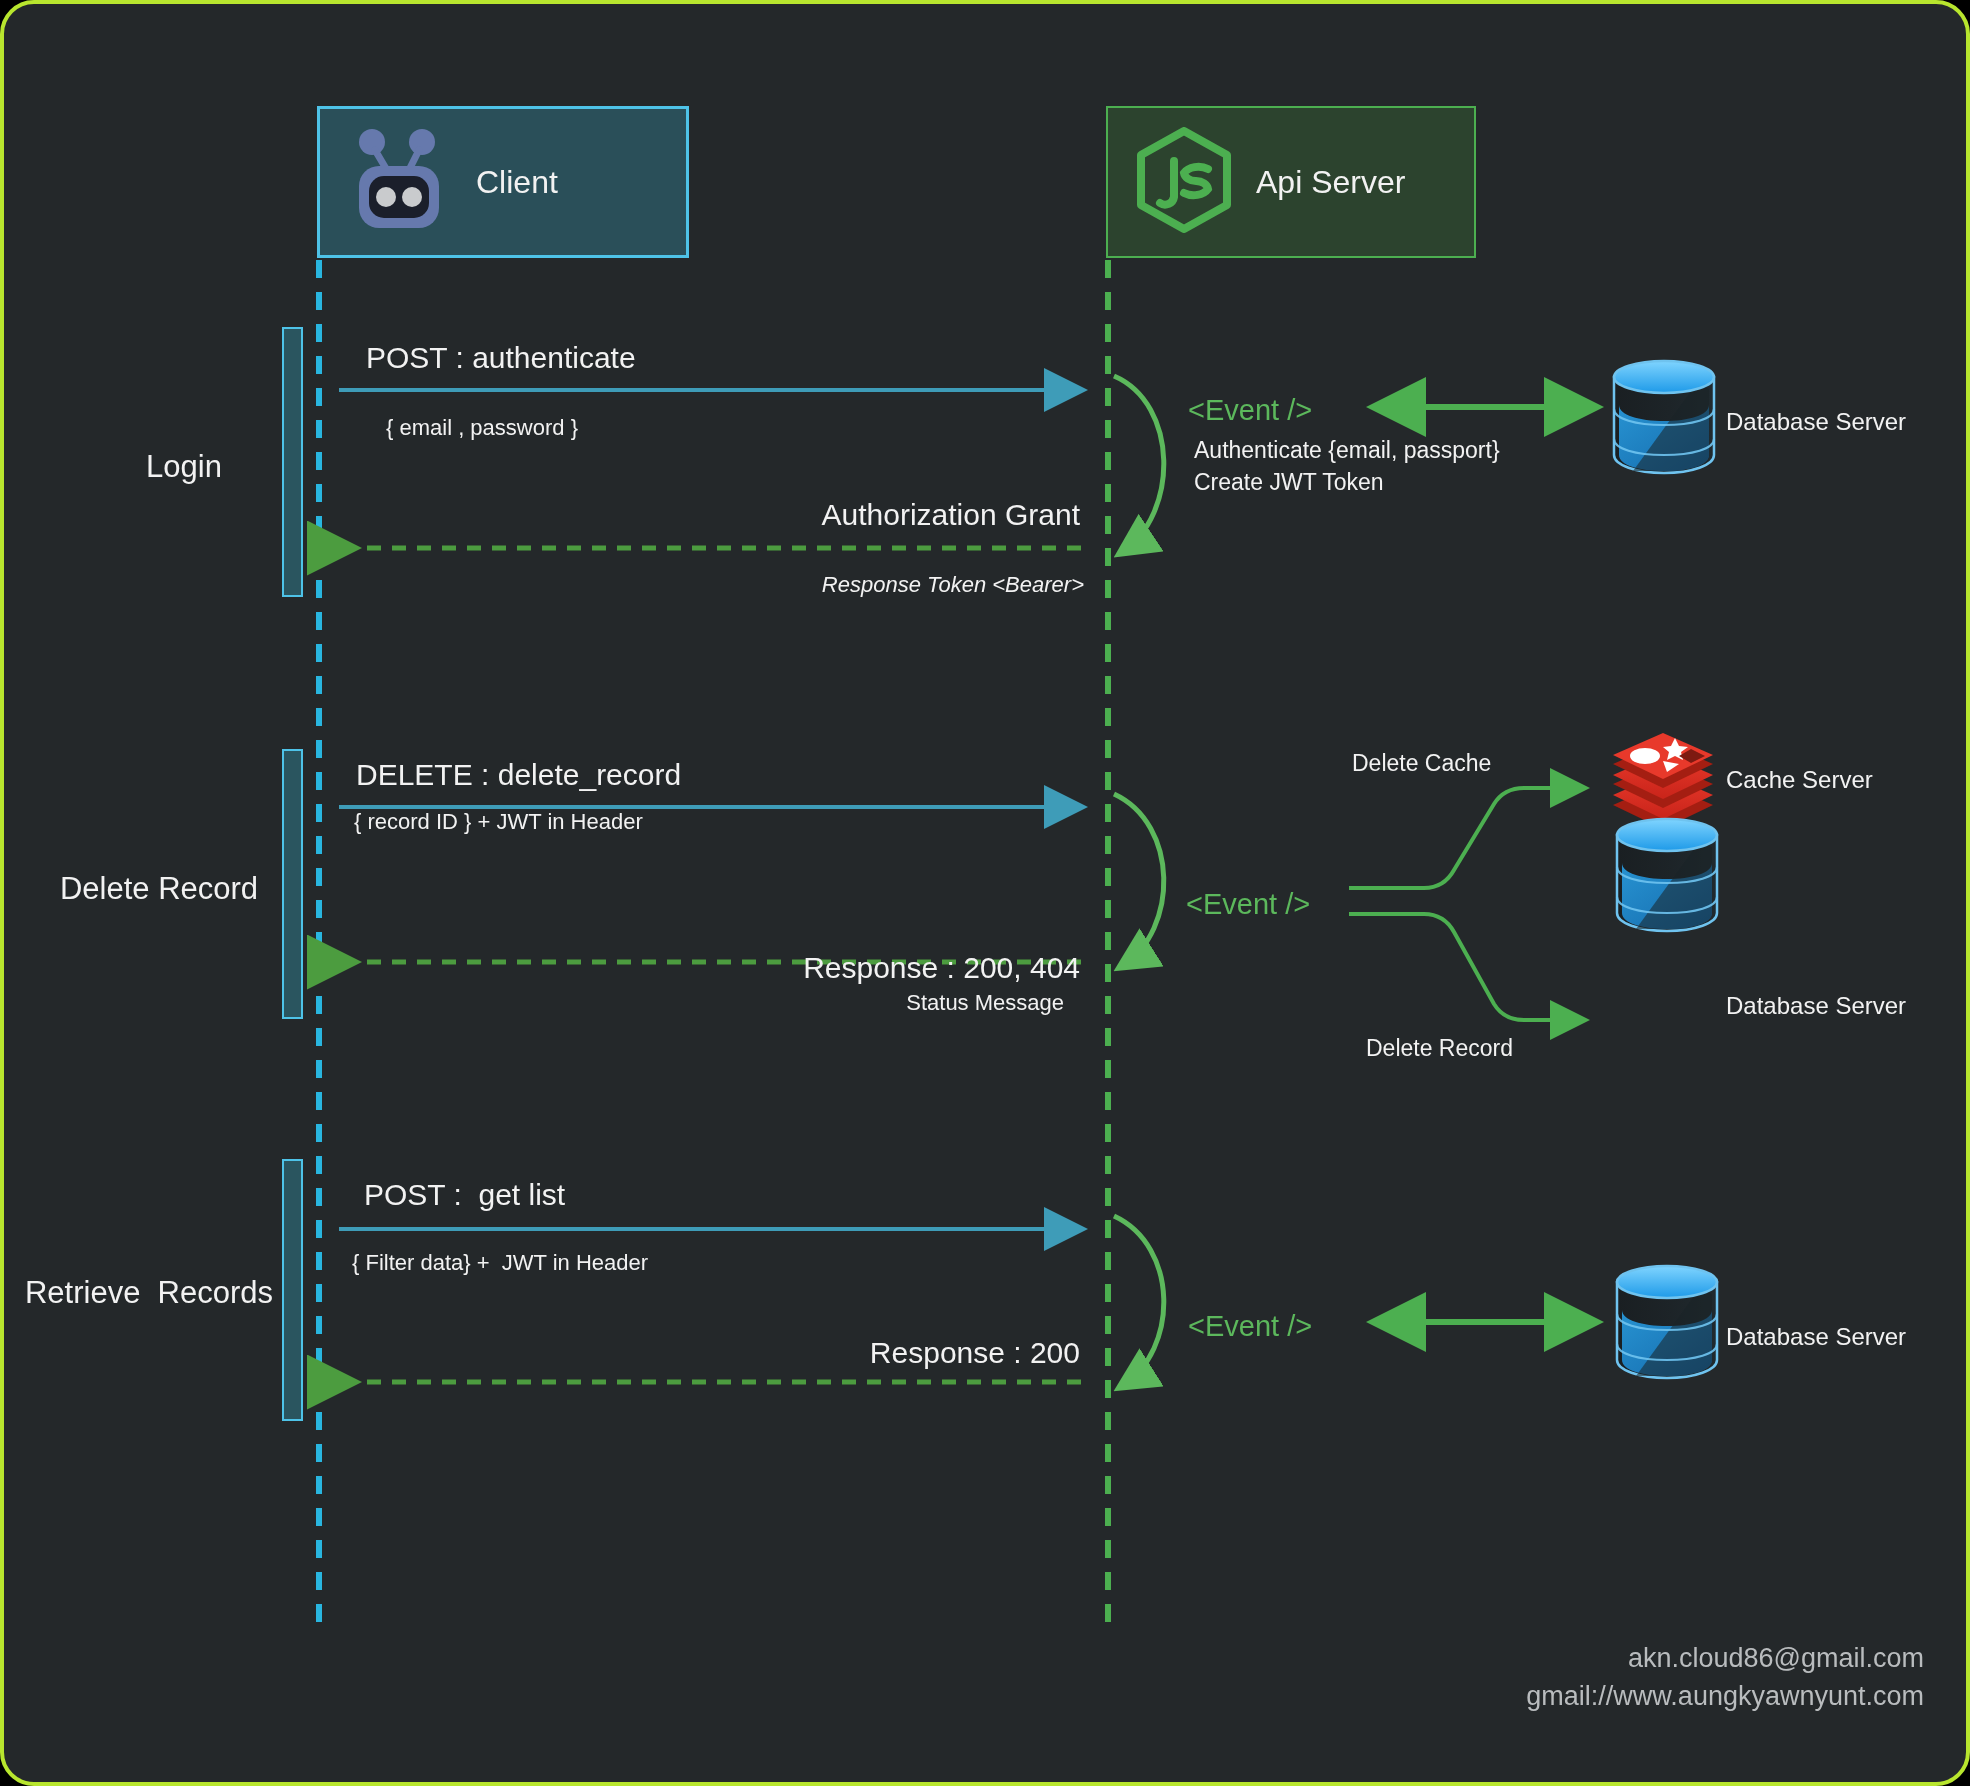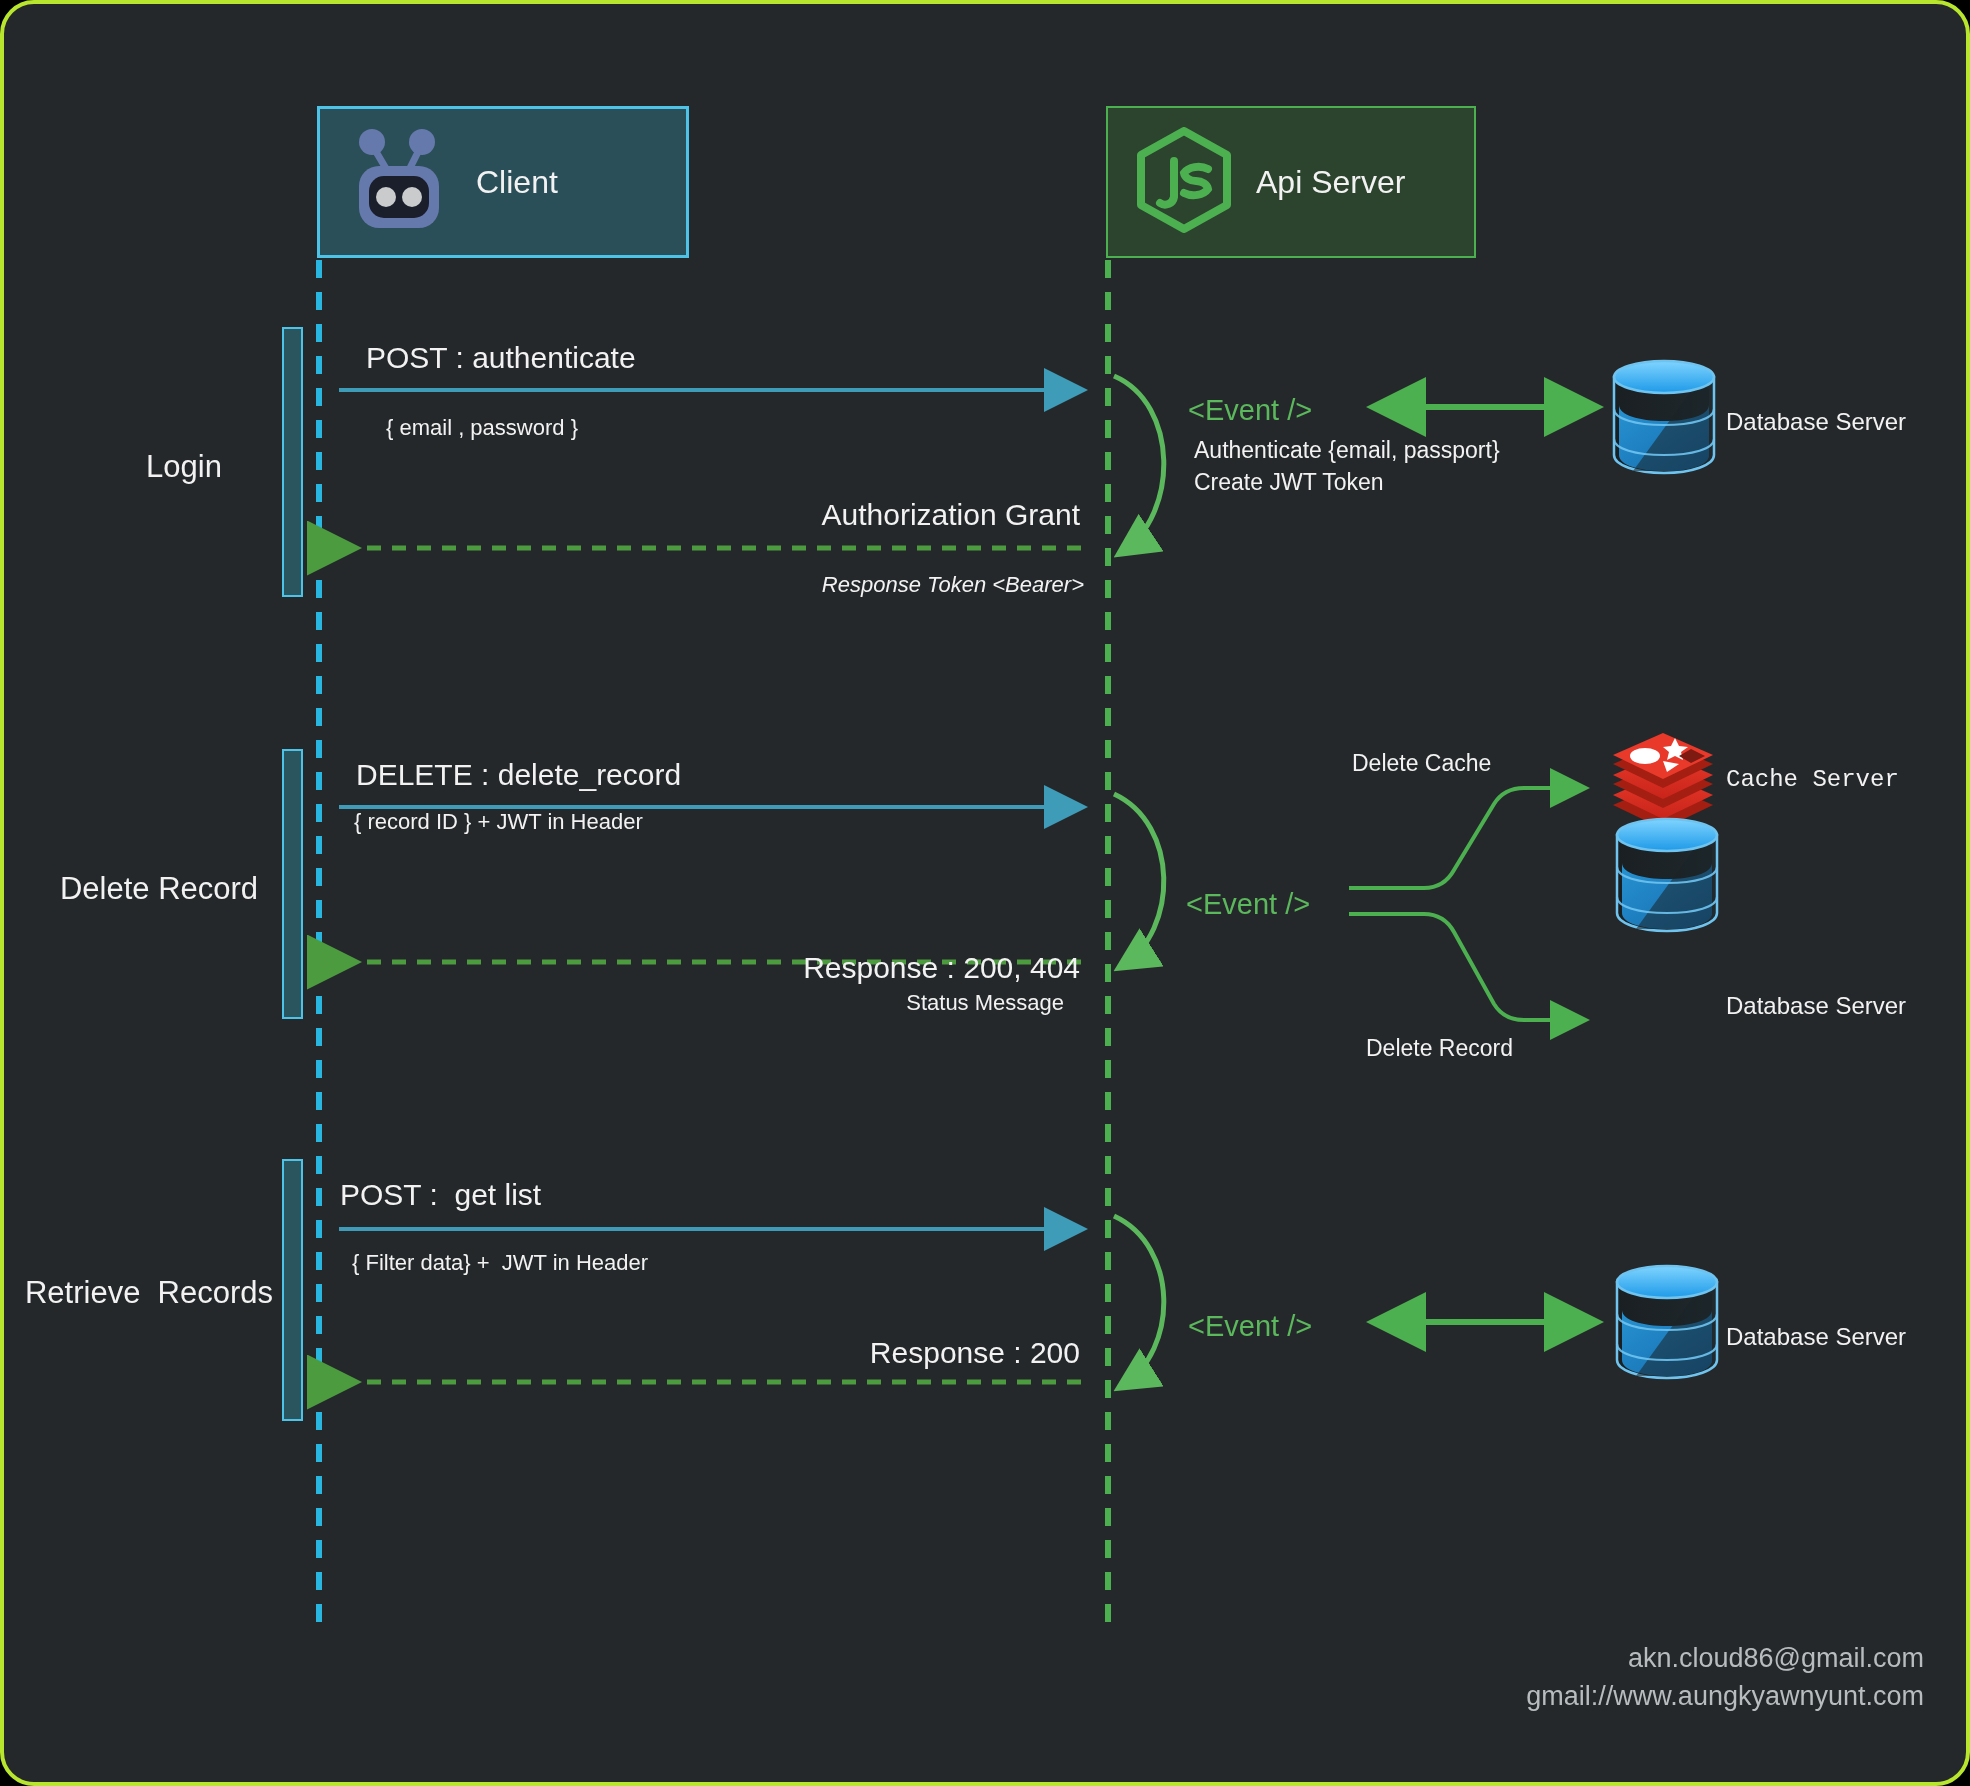--- a/index.html
+++ b/index.html
@@ -242,24 +242,24 @@
   <div class="txt t-note" style="left:1190px; top:464px;">Create JWT Token</div>
   <div class="txt t-server" style="left:1722px; top:403px;">Database Server</div>
 
   <div class="txt t-msg-big" style="left:352px; top:752px;">DELETE : delete_record</div>
   <div class="txt t-msg-small" style="left:350px; top:804px;text-align:center;">{ record ID } + JWT in Header</div>
   <div class="txt t-msg-big right-align" style="left:520px; top:908px; width:556px;margin-top:37px;">Response : 200, 404</div>
   <div class="txt t-msg-small right-align" style="left:520px; top:985px; width:540px;">Status Message</div>
   <div class="txt t-event" style="left:1182px; top:882px;">&lt;Event /&gt;</div>
   <div class="txt t-flowlabel" style="left:1348px; top:745px;">Delete Cache</div>
   <div class="txt t-flowlabel" style="left:1362px; top:1030px;">Delete Record</div>
-  <div class="txt t-server" style="left:1722px; top:761px;font-family:Liberation Mono, monospace;">Cache Server</div>
+  <div class="txt t-server" style="left:1722px; top:761px;">Cache Server</div>
   <div class="txt t-server" style="left:1722px; top:987px;">Database Server</div>
 
-  <div class="txt t-msg-big" style="left:336px; top:1172px;">POST :  get list</div>
+  <div class="txt t-msg-big" style="left:360px; top:1172px;">POST :  get list</div>
   <div class="txt t-msg-small" style="left:348px; top:1245px;">{ Filter data} +  JWT in Header</div>
   <div class="txt t-msg-big right-align" style="left:520px; top:1330px; width:556px;">Response : 200</div>
   <div class="txt t-event" style="left:1184px; top:1304px;">&lt;Event /&gt;</div>
   <div class="txt t-server" style="left:1722px; top:1318px;">Database Server</div>
 
   <div class="txt t-credit" style="left:1300px; top:1638px; width:620px;">akn.cloud86@gmail.com</div>
   <div class="txt t-credit" style="left:1200px; top:1676px; width:720px;">gmail://www.aungkyawnyunt.com</div>
 
 </div>
 

